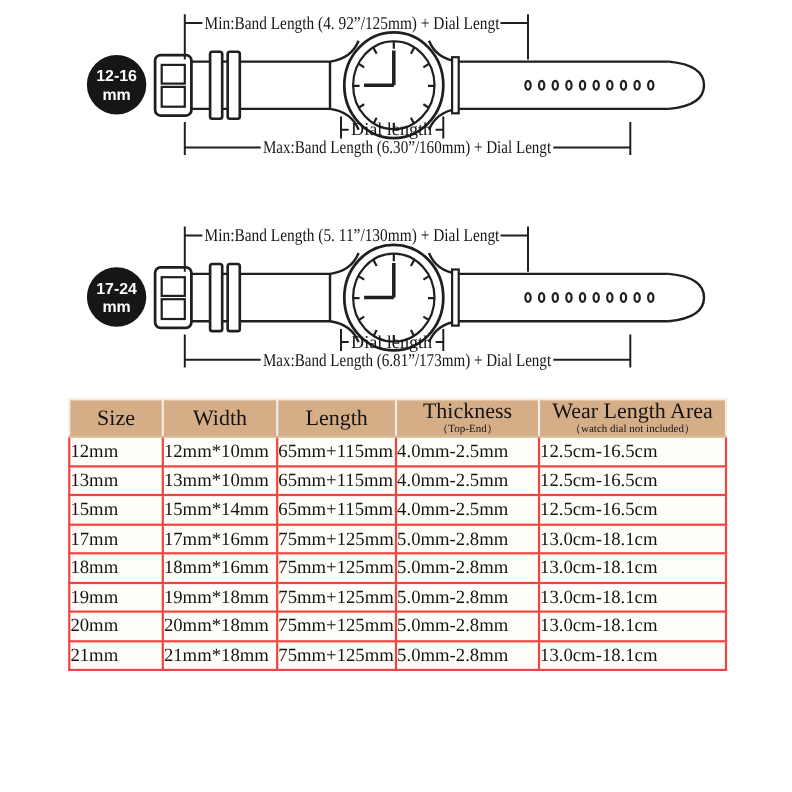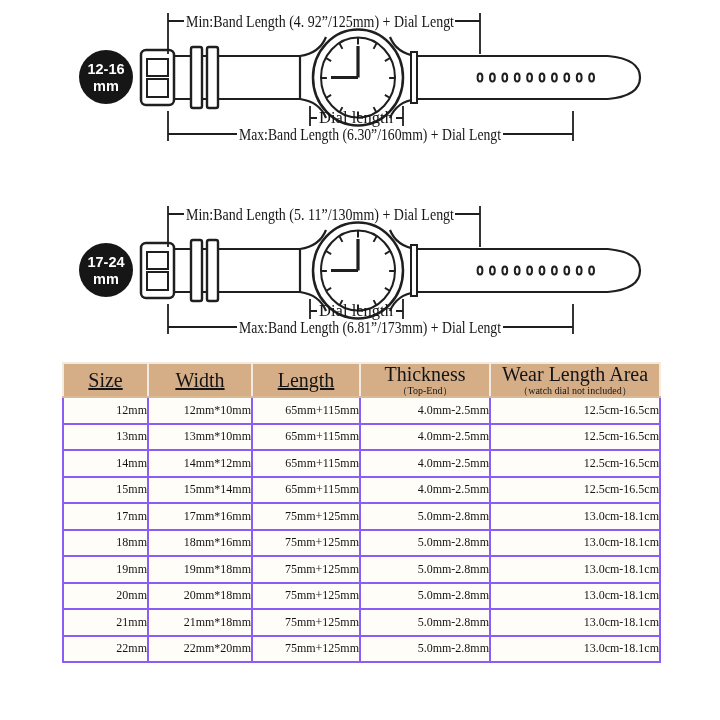--- a/index.html
+++ b/index.html
@@ -8,23 +8,23 @@
   svg.diagram{position:absolute;left:0;width:720px;height:170px;}
   #diagram1{top:0;}
   #diagram2{top:193px;}
   .anno{font-family:"Liberation Serif","DejaVu Serif",serif;font-size:16.5px;fill:#161616;}
   .badge-text{font-family:"Liberation Sans","DejaVu Sans",sans-serif;font-weight:bold;
               font-size:14.5px;fill:#ffffff;text-anchor:middle;}
   table#size-table{position:absolute;left:62px;top:362px;width:597px;border-collapse:collapse;
         table-layout:fixed;color:#141414;}
   #size-table th{background:#d5ae88;border:2px solid #f3ebdf;border-bottom-color:#d9ba94;
         font-weight:normal;height:30px;vertical-align:middle;padding:0;text-align:center;}
-  #size-table td{background:#fffdf8;border:2px solid #8b5cf6;text-align:right;
-        font-size:12px;height:24.5px;padding:0;}
-  .h-lg{font-size:20px;line-height:1.1;text-decoration:underline;}
+  #size-table td{background:#fffdf8;border:2px solid #ef4444;text-align:left;
+        font-size:17px;height:24.5px;padding:0;}
+  .h-lg{font-size:20px;line-height:1.1;}
   .h-md{font-size:20px;line-height:1.05;}
   .h-sub{font-size:10px;line-height:1.1;}
 </style>
 </head>
 <body>
 
 <div id="stage">
 
   <svg id="diagram1" class="diagram" viewBox="0 0 720 170">
     <defs>
@@ -152,27 +152,20 @@
         </tr>
 
         <tr>
           <td>13mm</td>
           <td>13mm*10mm</td>
           <td>65mm+115mm</td>
           <td>4.0mm-2.5mm</td>
           <td>12.5cm-16.5cm</td>
         </tr>
 
-        <tr>
-          <td>14mm</td>
-          <td>14mm*12mm</td>
-          <td>65mm+115mm</td>
-          <td>4.0mm-2.5mm</td>
-          <td>12.5cm-16.5cm</td>
-        </tr>
 
         <tr>
           <td>15mm</td>
           <td>15mm*14mm</td>
           <td>65mm+115mm</td>
           <td>4.0mm-2.5mm</td>
           <td>12.5cm-16.5cm</td>
         </tr>
 
 
@@ -209,23 +202,16 @@
         </tr>
 
         <tr>
           <td>21mm</td>
           <td>21mm*18mm</td>
           <td>75mm+125mm</td>
           <td>5.0mm-2.8mm</td>
           <td>13.0cm-18.1cm</td>
         </tr>
 
-        <tr>
-          <td>22mm</td>
-          <td>22mm*20mm</td>
-          <td>75mm+125mm</td>
-          <td>5.0mm-2.8mm</td>
-          <td>13.0cm-18.1cm</td>
-        </tr>
 
       </tbody>
   </table>
 </div>
 
 </body></html>

